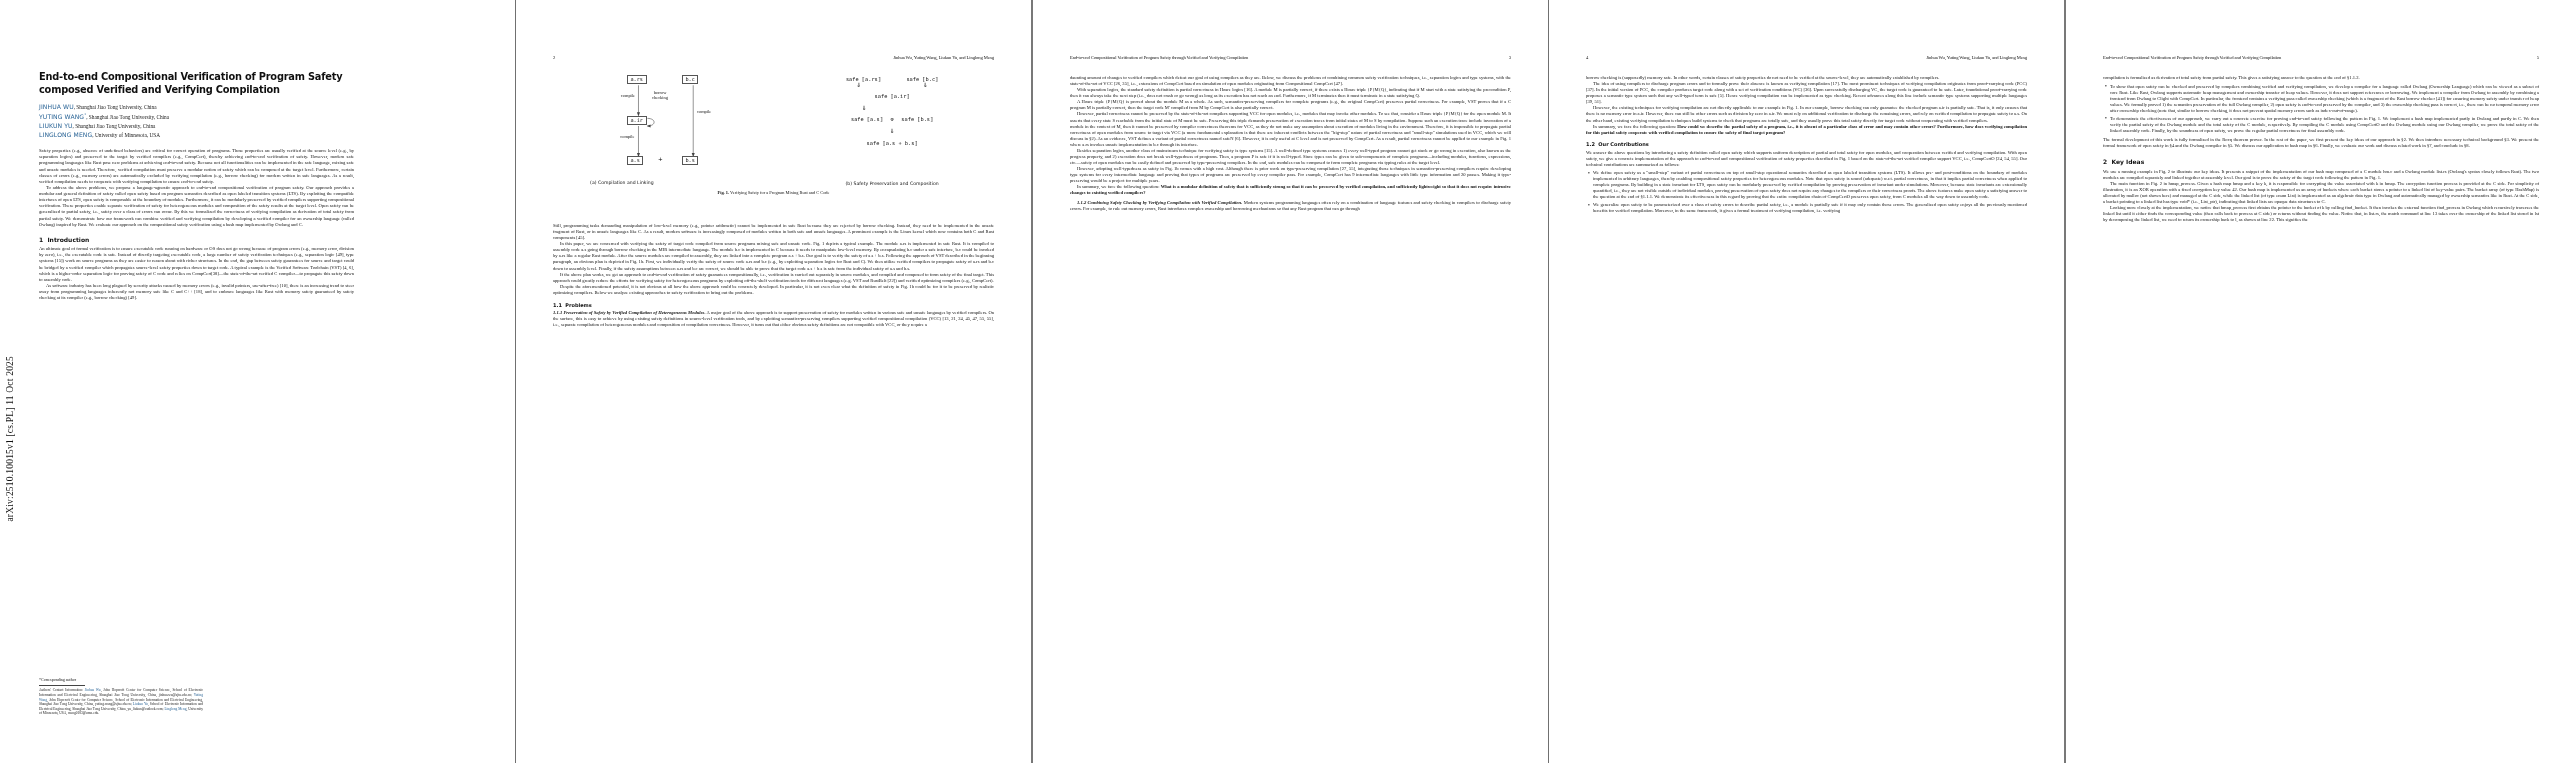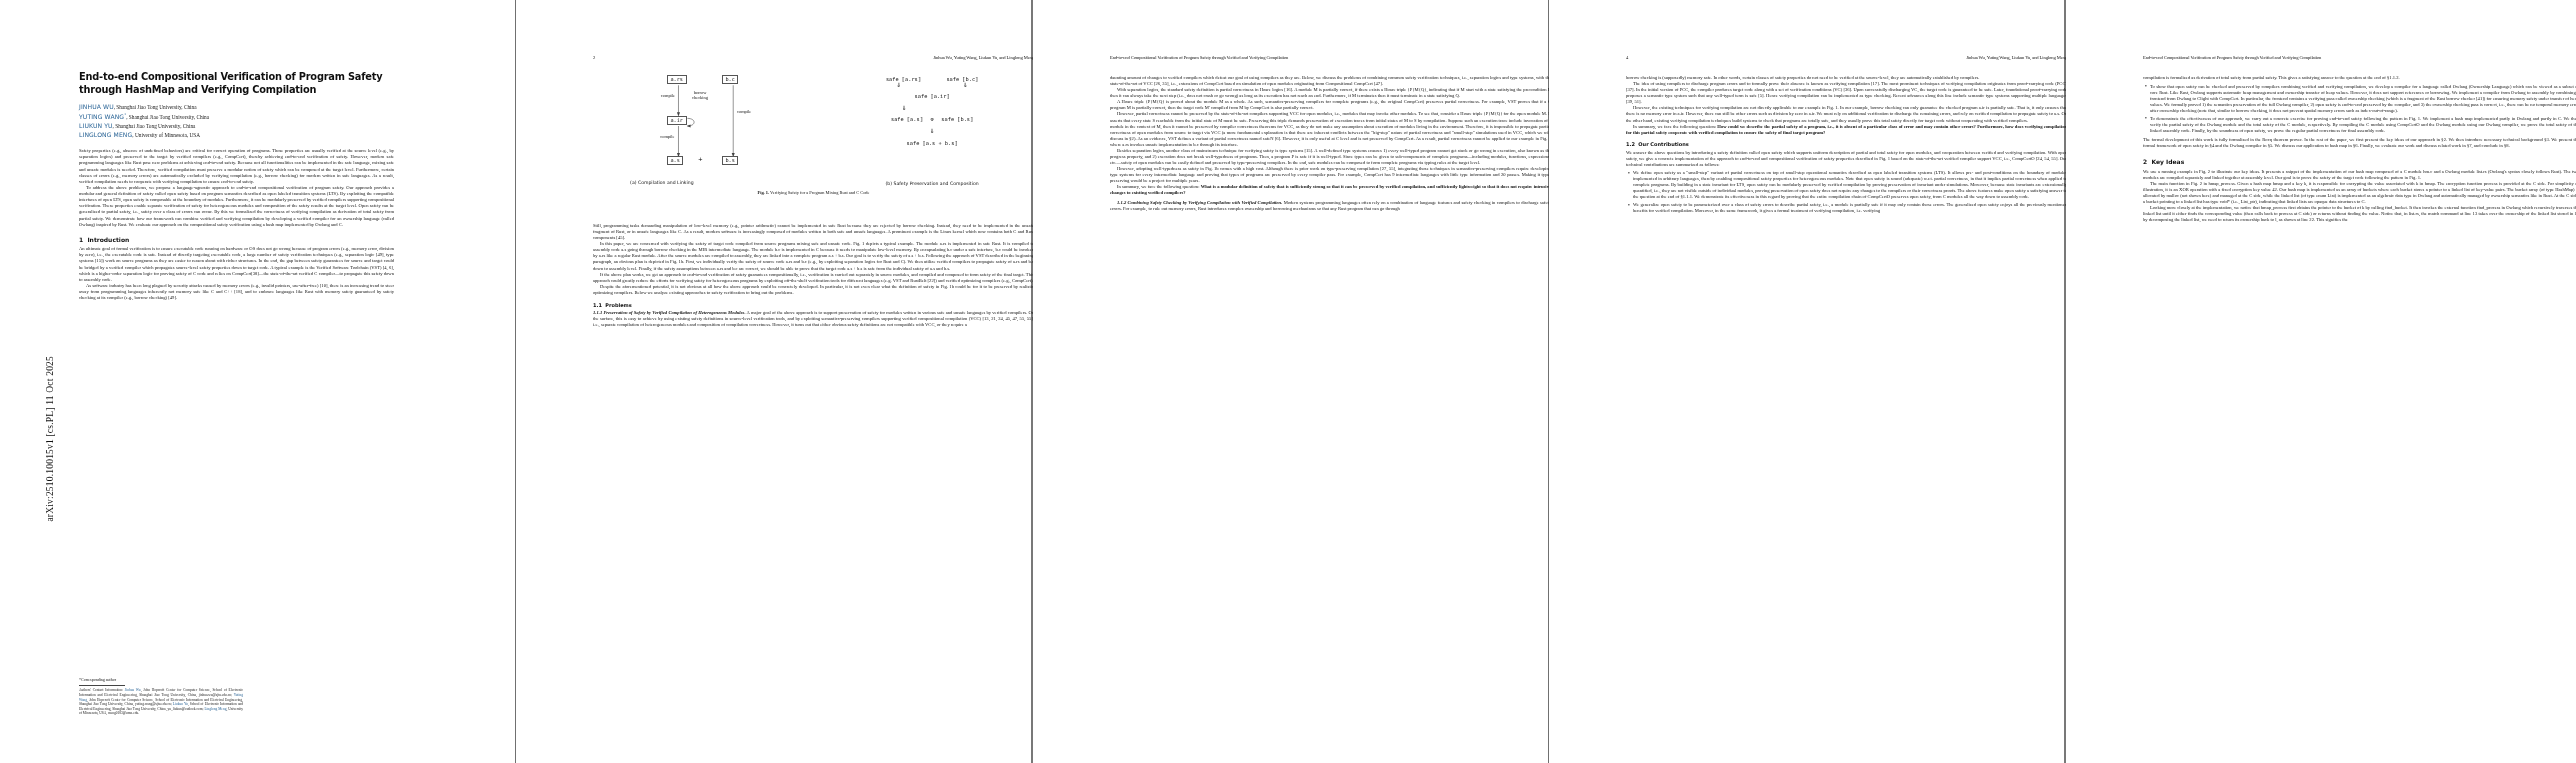--- a/index.html
+++ b/index.html
@@ -1,20 +1,20 @@
 <!DOCTYPE html>
 <html style="font-size:10.2px"><head>
 <meta charset="utf-8">
 <style>
   html,body{margin:0;padding:0;background:#7a7a7a;}
   body{font-family:"Liberation Serif",serif;}
   #canvas{position:relative;width:2576px;height:763px;background:#808080;overflow:hidden;}
 
   .page{position:absolute;top:0;background:#ffffff;height:763px;box-sizing:border-box;}
-  .page-inner{position:relative;width:100%;height:100%;margin-left:40px;}
+  .page-inner{position:relative;width:100%;height:100%;}
 
   
   .runhead{position:absolute;left:0;right:0;font-family:"Liberation Serif",serif;
            font-size:4.6px;color:#111;letter-spacing:-0.1px;}
   .runhead .rh-left{position:absolute;left:0;}
   .runhead .rh-right{position:absolute;right:0;}
 
   
   .arxiv-stamp{position:absolute;left:5.1px;top:356px;transform-origin:left top;
     transform:rotate(-90deg) translateX(-100%);
@@ -79,21 +79,21 @@
 <div id="canvas">
 
   <div class="page" style="left:0px;width:515px;padding:0;">
     <div class="page-inner">
 
       <div class="arxiv-stamp">arXiv:2510.10015v1  [cs.PL]  11 Oct 2025</div>
 
       <div style="position:absolute;left:39px;top:71px;width:315px;">
         <div class="title">
           <div>End-to-end Compositional Verification of Program Safety</div>
-          <div>through HashMap and Verifying Compilation</div>
+          <div>composed Verified and Verifying Compilation</div>
         </div>
 
         <div class="authors">
           <div><span class="aname">JINHUA WU</span><span class="aff">, Shanghai Jiao Tong University, China</span></div>
           <div><span class="aname">YUTING WANG</span><sup class="aname" style="font-size:3.8px">*</sup><span class="aff">, Shanghai Jiao Tong University, China</span></div>
           <div><span class="aname">LIUKUN YU</span><span class="aff">, Shanghai Jiao Tong University, China</span></div>
           <div><span class="aname">LINGLONG MENG</span><span class="aff">, University of Minnesota, USA</span></div>
         </div>
 
         <div class="abs">

